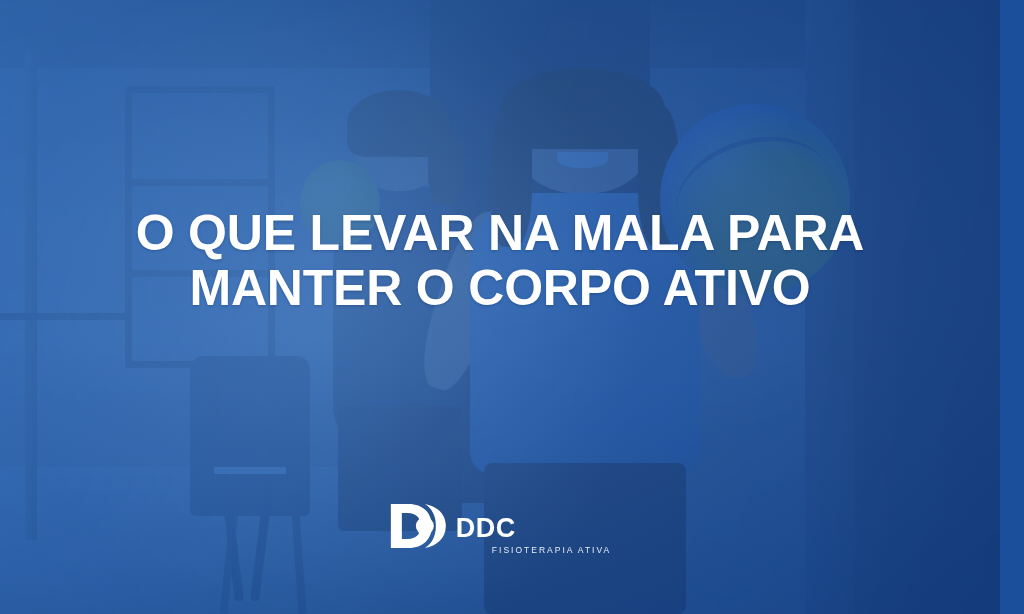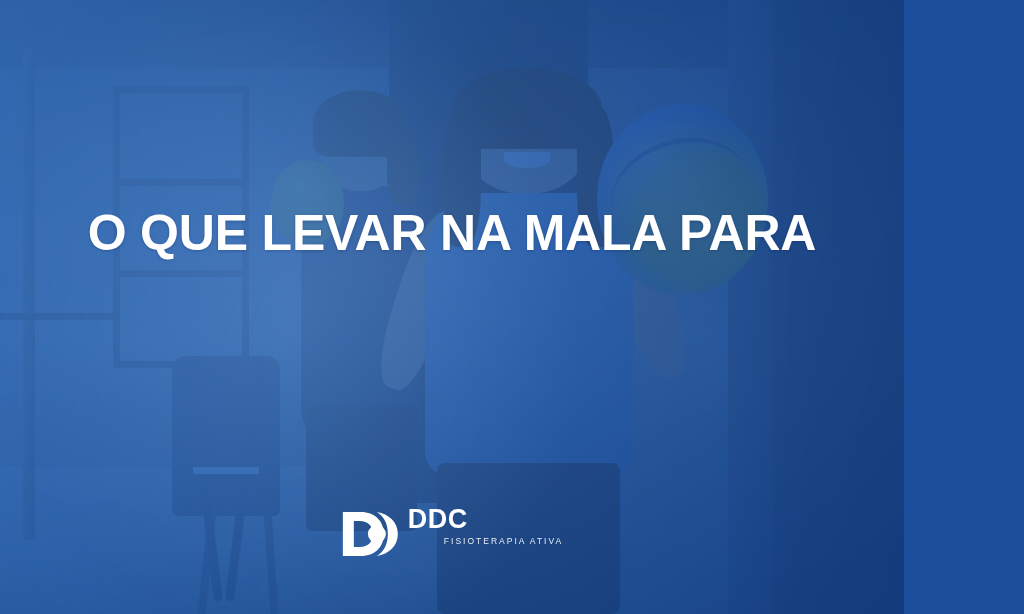--- a/index.html
+++ b/index.html
@@ -6,21 +6,21 @@
   html, body {
     width:1024px; height:614px;
     overflow:hidden;
     background:#1b4f9c;
     font-family:"Liberation Sans", sans-serif;
   }
 
   
   .banner {
     position:relative;
-    width:904px; height:614px;
+    width:1000px; height:614px;
     overflow:hidden;
     background:#a21caf;
   }
 
   
   .photo { position:absolute; inset:0; overflow:hidden; }
 
   
   .ph-wall {
     position:absolute; left:0; top:0; width:100%; height:100%;
@@ -238,21 +238,21 @@
     text-shadow:0 1px 3px rgba(8,38,90,.30);
     user-select:none;
   }
   .headline .ln { display:block; white-space:nowrap; }
 
   
   .logo {
     position:absolute;
     left:50%; transform:translateX(-50%);
     top:498px;
-    display:flex; align-items:flex-start; gap:9px;margin-top:8px;
+    display:flex; align-items:flex-end; gap:9px;
   }
   .logo-mark { width:58px; height:56px; display:block; }
   .logo-text { display:flex; flex-direction:column; line-height:1; }
   .logo-ddc, .logo-clinic {
     color:#fff; font-weight:700; font-size:27px; letter-spacing:0.4px;
   }
   .logo-clinic { margin-top:1px; }
   .logo-tag {
     color:#e8eef7; font-size:8.5px; font-weight:400;
     letter-spacing:2.0px; margin-top:4px;padding-left:36px;
@@ -312,20 +312,21 @@
   <div class="tint"></div>
   <div class="tint2"></div>
   <div class="sweep"></div>
   <div class="curve"></div>
   <div class="vignette"></div>
 
   <div class="content">
 
     <h1 class="headline">
       <span class="ln">O QUE LEVAR NA MALA PARA</span>
+      <span class="ln">MANTER O CORPO ATIVO</span>
     </h1>
 
     <div class="logo">
       <svg class="logo-mark" viewBox="0 0 58 56">
 
         <path d="M2 6 H20 C34 6 43 15 43 28 C43 41 34 50 20 50 H2 Z
                  M13 15 V41 H19 C27 41 32 36 32 28 C32 20 27 15 19 15 Z" fill="#ffffff" fill-rule="evenodd"></path>
 
         <path d="M36 6 C48 8 57 16 57 28 C57 40 48 48 36 50
                  C44 45 47 37 47 28 C47 19 44 11 36 6 Z" fill="#ffffff"></path>

